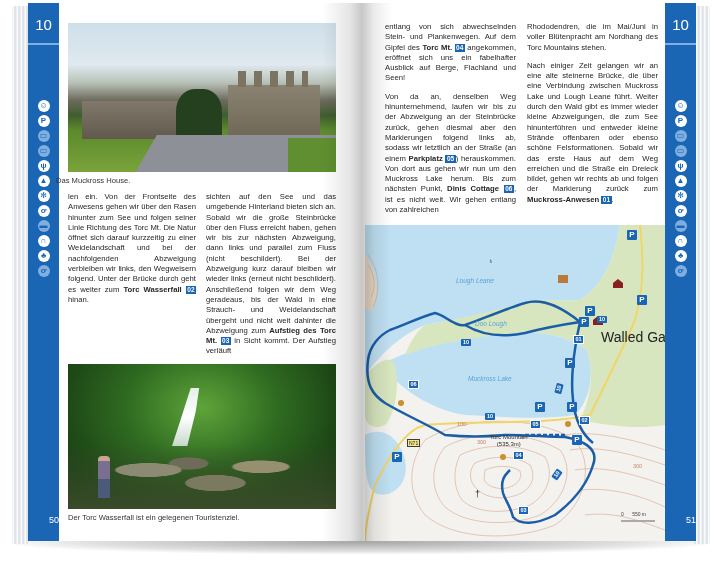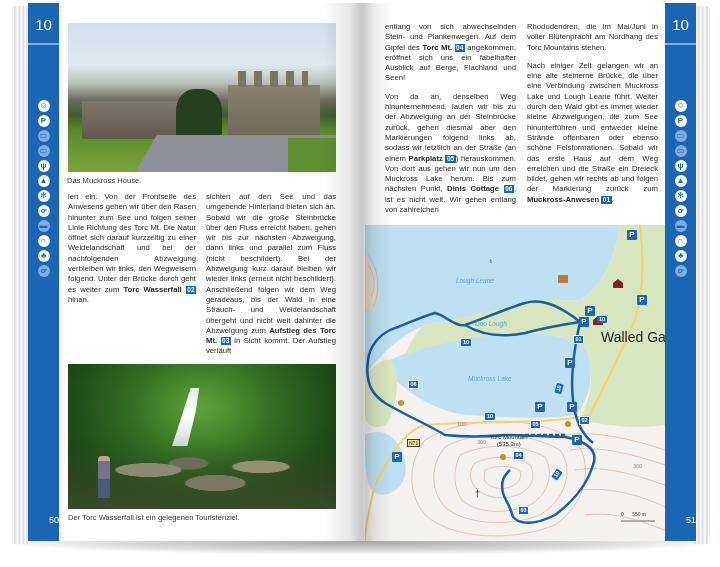--- a/index.html
+++ b/index.html
@@ -110,21 +110,21 @@
   }
   .falls-person {
     position: absolute; left: 30px; top: 92px; width: 12px; height: 42px;
     background: linear-gradient(180deg, #c9a48e 0 12%, #7a6f90 12% 55%, #4b5a78 55% 100%);
     border-radius: 4px 4px 1px 1px;
   }
 
   .caption {
     position: absolute; font-size: 7.6px; color: #333333; white-space: nowrap;
   }
-  .cap-house { left: 39px; top: 173px; }
+  .cap-house { left: 28px; top: 173px; }
   .cap-falls { left: 40px; top: 510px; }
 
   
   .col {
     position: absolute; font-size: 7.7px; line-height: 10.3px; color: #262626; text-align: justify;
     hyphens: manual;
   }
   .col p { margin-bottom: 8px; }
   .col b { font-weight: bold; }
   .wp {

